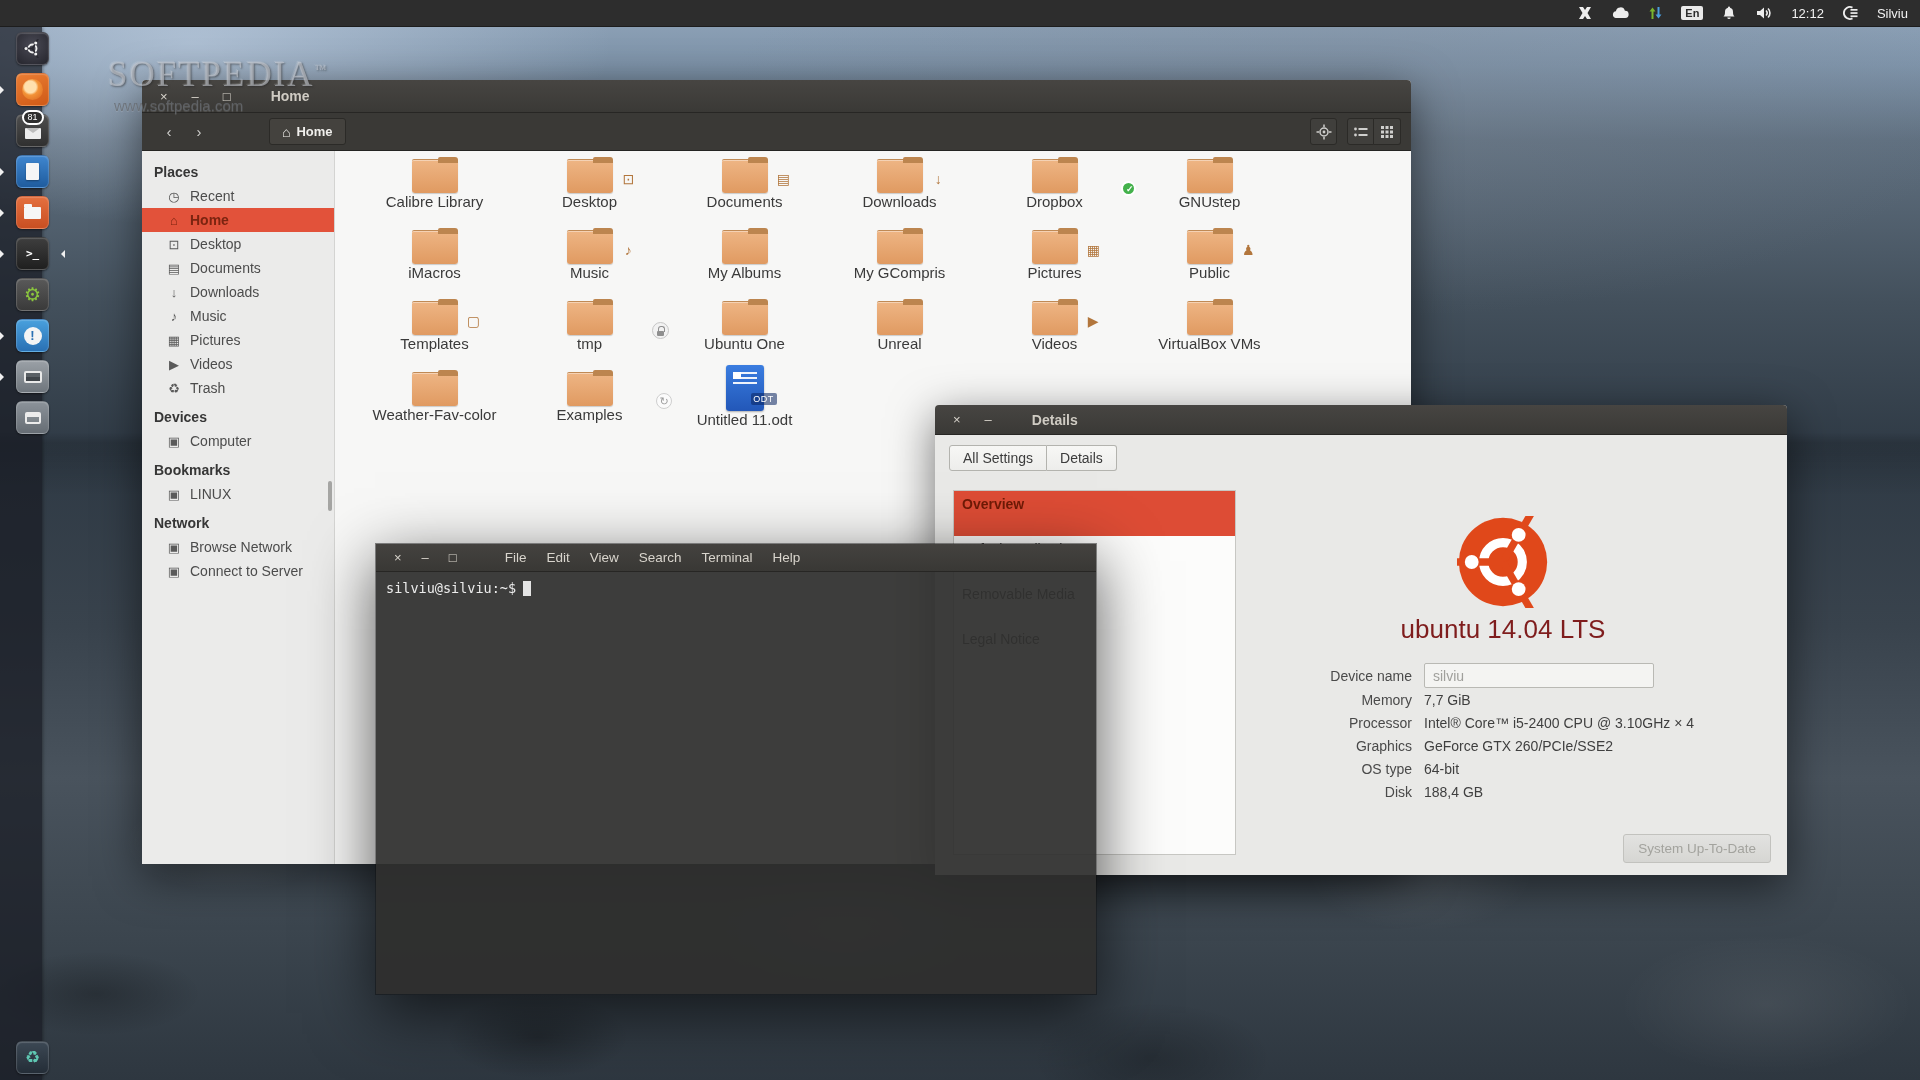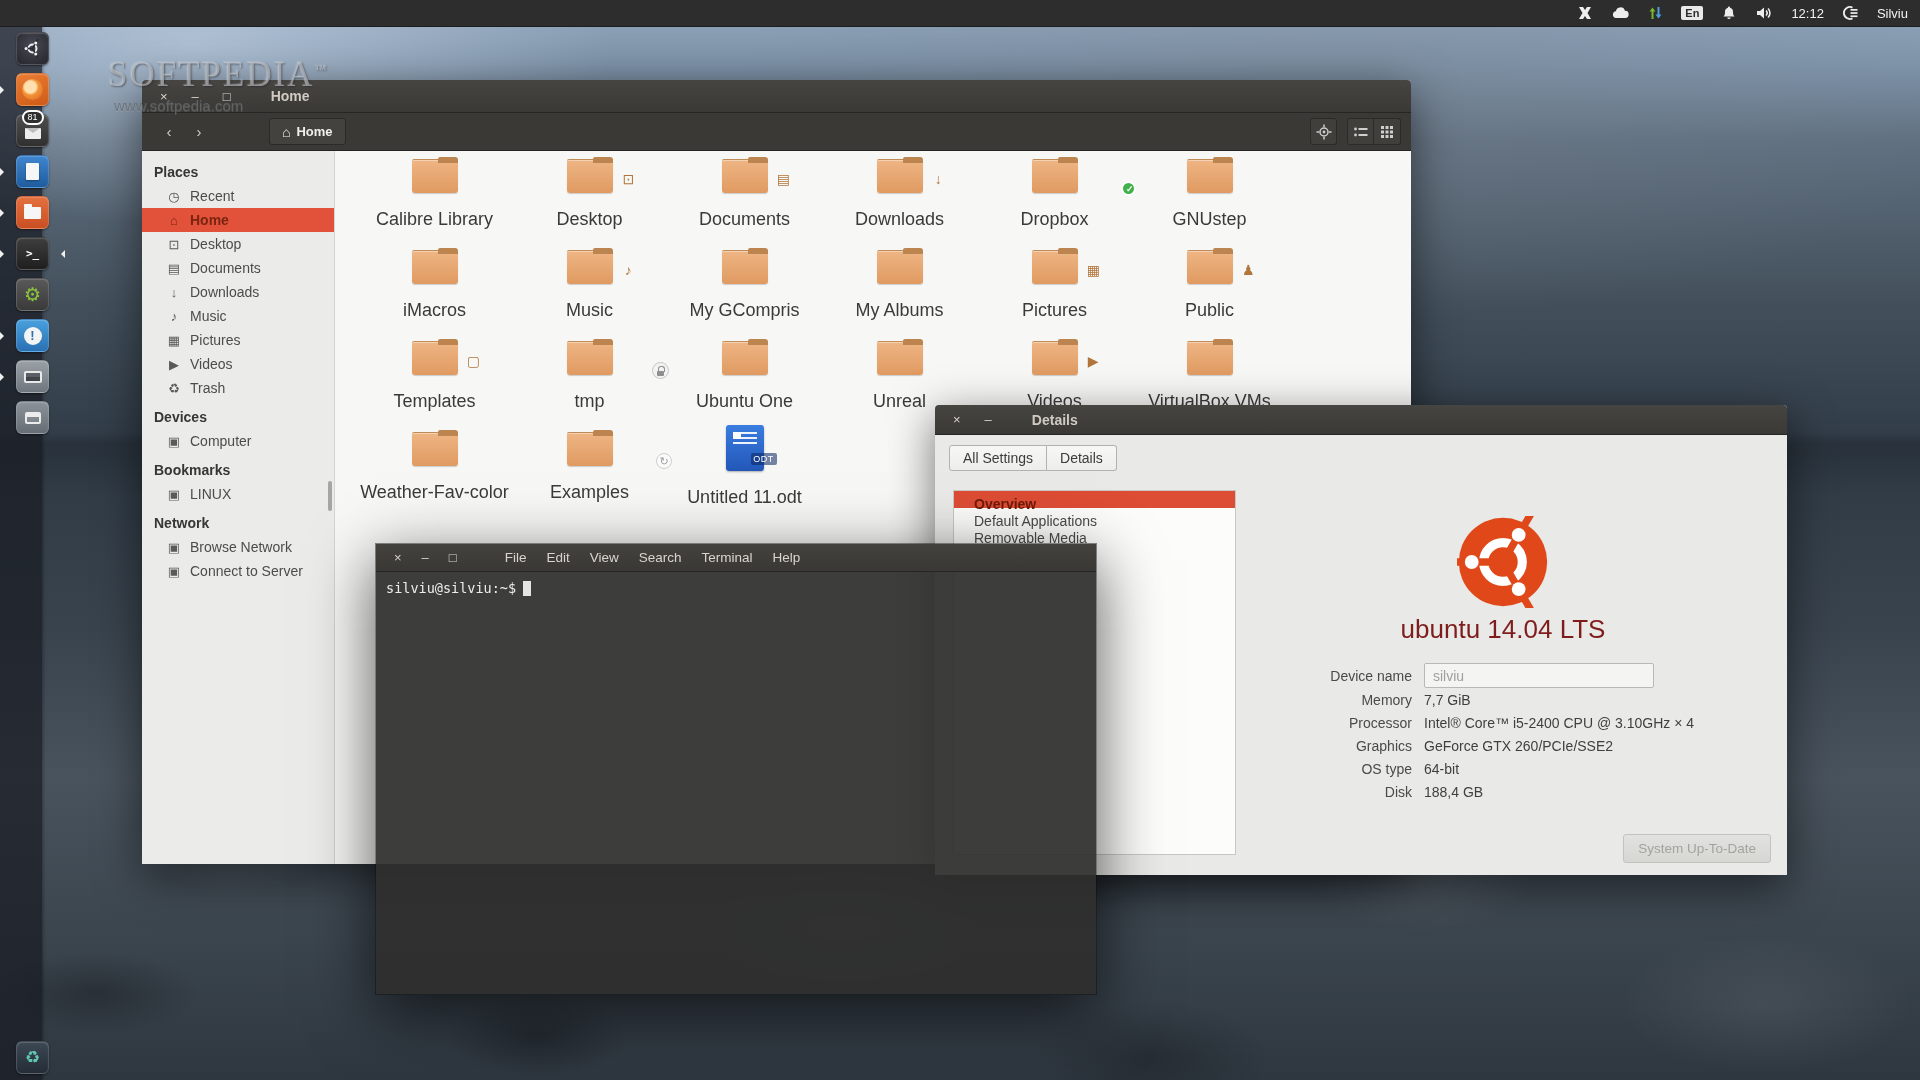--- a/index.html
+++ b/index.html
@@ -113,21 +113,21 @@
 
   .fm-grid { position:absolute; left:215px; top:76px; display:grid; grid-template-columns:repeat(6,155px); row-gap:17px; }
   .cell { text-align:center; }
   .ficon { position:relative; width:46px; height:40px; margin:0 auto; }
   .fold { display:block; width:46px; height:34px; margin:3px auto 0;
     background:linear-gradient(#eeb584,#e09a61); border-radius:2px 4px 3px 3px; border-top:1px solid #c08a55;
     box-shadow:inset 0 1px 0 rgba(255,255,255,.4), 0 1px 1px rgba(0,0,0,.18); }
   .fold::before { content:""; position:absolute; top:-2px; left:3px; width:20px; height:6px;
     background:#bc854f; border-radius:2px 3px 0 0; }
   .fglyph { position:absolute; left:0; right:0; top:9px; text-align:center; font-size:14px; color:#b2763c; line-height:22px; }
-  .flabel { margin-top:16px; font-size:18px; color:#3a3a3a; }
+  .flabel { margin-top:0; font-size:15px; color:#3a3a3a; }
   .fbadge { display:none; position:absolute; z-index:2; }
   .fbadge.check { display:block; right:-4px; bottom:-3px; width:15px; height:15px; border-radius:50%;
     background:#43b14b; border:2px solid #fff; }
   .fbadge.check::after { content:"✓"; color:#fff; font-size:9px; font-weight:bold; position:absolute; left:3px; top:1px; }
   .fbadge.lock { display:block; right:-2px; bottom:-4px; width:17px; height:17px; border-radius:50%;
     background:#f2f2f2; border:1px solid #c6c6c6; }
   .fbadge.lock::before { content:""; position:absolute; left:5px; top:2.5px; width:5px; height:5px;
     border:1.5px solid #8f8f8f; border-bottom:none; border-radius:3px 3px 0 0; }
   .fbadge.lock::after { content:""; position:absolute; left:4px; top:7.5px; width:7px; height:5px;
     background:#8f8f8f; border-radius:1px; }
@@ -149,21 +149,21 @@
     background:#e9e9e7; border-radius:4px 4px 0 0; box-shadow:0 12px 45px rgba(0,0,0,.55); }
   #details .titlebar { height:30px; border-radius:4px 4px 0 0; padding-left:18px; gap:24px; }
   #details .wtitle { margin-left:16px; }
   .d-tabs { position:absolute; left:14px; top:40px; display:flex; }
   .dtab { padding:4px 13px; font-size:14px; color:#3c3c3c; background:linear-gradient(#f7f7f5,#ededeb);
     border:1px solid #b3b3ae; }
   .dtab:first-child { border-radius:3px 0 0 3px; }
   .dtab:last-child { border-radius:0 3px 3px 0; border-left:none; }
   .d-nav { position:absolute; left:18px; top:85px; width:283px; height:365px;
     background:#fcfcfb; border:1px solid #c7c7c3; overflow:hidden; }
-  .dnav-item { height:17px; line-height:27px; padding-left:20px; font-size:14px; color:#4a4a4a; }
+  .dnav-item { height:45px; line-height:27px; padding-left:8px; font-size:14px; color:#4a4a4a; }
   .dnav-item.selected { background:#dd4c35; color:#6f1a06; font-weight:bold; }
   .d-right { position:absolute; left:300px; right:16px; top:85px; bottom:50px; }
   .ulogo { width:92px; height:92px; margin:26px auto 0; display:block; }
   .os-name { text-align:center; font-size:26px; color:#7f1d1d; margin-top:6px; }
   .d-fields { margin-top:18px; }
   .frow { display:flex; align-items:center; min-height:23px; }
   .frow .flab { width:177px; text-align:right; font-size:14px; color:#4a4a4a; }
   .frow .fv { padding-left:12px; font-size:14px; color:#3f3f3f; }
   .dev-input { margin-left:12px; width:230px; height:25px; background:#f4f4f2; border:1px solid #b9b9b4;
     border-radius:2px; color:#a0a09c; font-size:14px; padding:0 8px; font-family:"Liberation Sans",sans-serif; }
@@ -550,32 +550,32 @@
       </div>
 
       <div class="cell">
         <span class="ficon folder">
           <span class="fold"></span>
           <span class="fglyph"></span>
           
           
           
         </span>
+        <div class="flabel">My Albums</div>
+      </div>
+
+      <div class="cell">
+        <span class="ficon folder">
+          <span class="fold"></span>
+          <span class="fglyph"></span>
+          
+          
+          
+        </span>
         <div class="flabel">My GCompris</div>
-      </div>
-
-      <div class="cell">
-        <span class="ficon folder">
-          <span class="fold"></span>
-          <span class="fglyph"></span>
-          
-          
-          
-        </span>
-        <div class="flabel">My Albums</div>
       </div>
 
       <div class="cell">
         <span class="ficon folder">
           <span class="fold"></span>
           <span class="fglyph">▦</span>
           
           
           
         </span>

